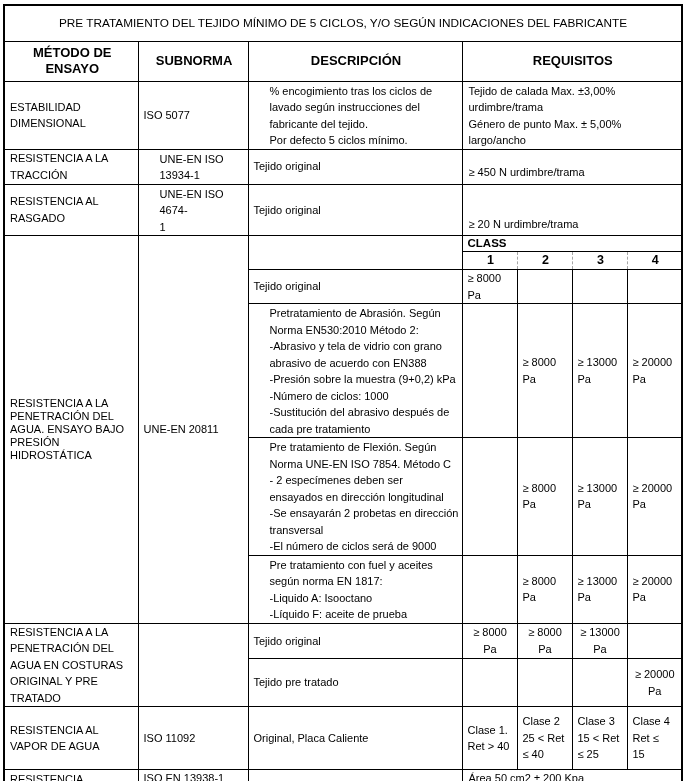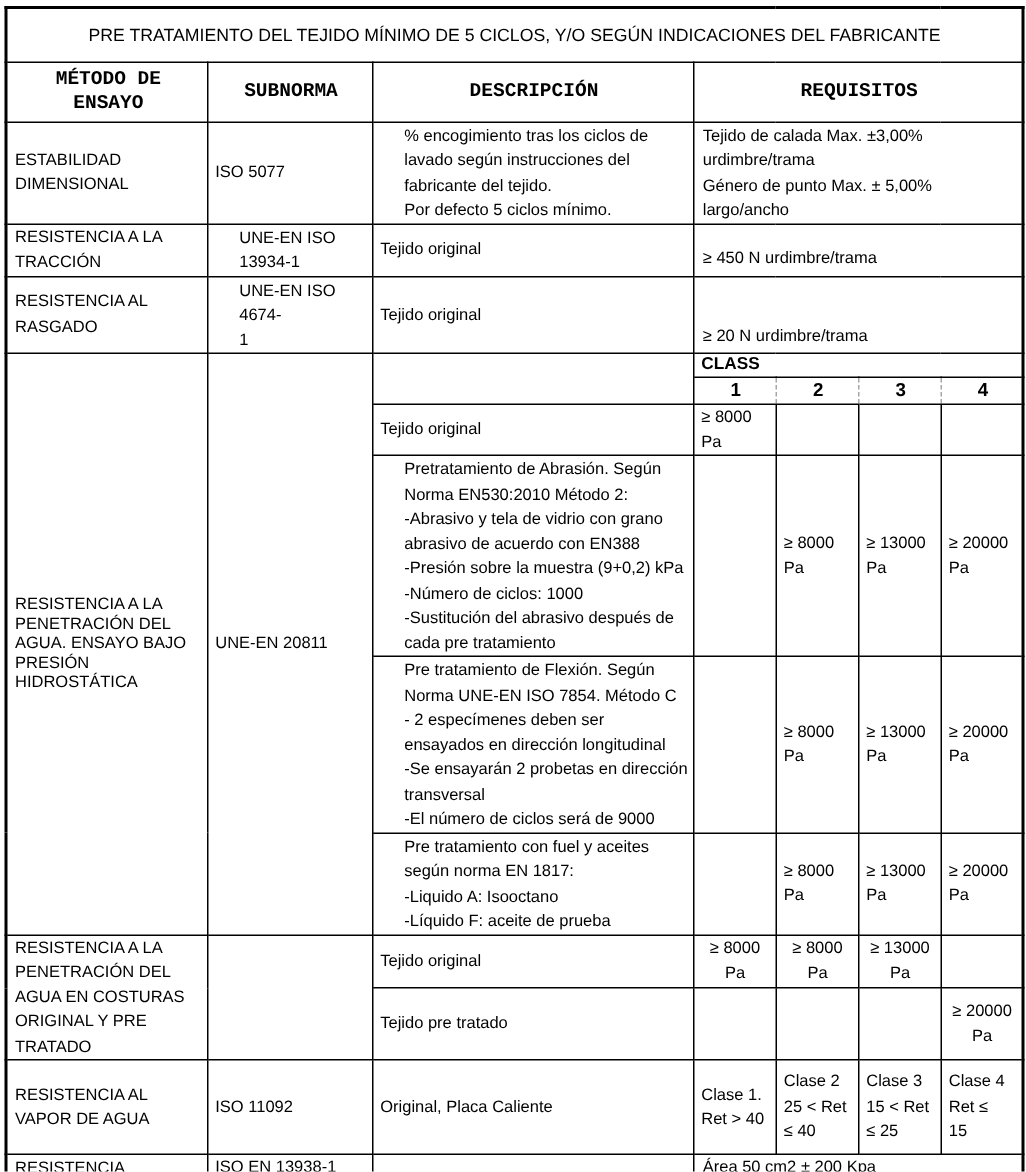--- a/index.html
+++ b/index.html
@@ -21,21 +21,21 @@
     overflow:hidden;
     word-wrap:break-word;
   }
   .pre { white-space:pre-line; }
   
   tr.r-title { height:36px; }
   tr.r-title td {
     text-align:center; font-size:11.8px; line-height:13px; padding:2px;
   }
   
-  tr.r-head { height:40px;font-family:Liberation Mono, monospace; }
+  tr.r-head { height:40px; }
   tr.r-head td {
     text-align:center; font-weight:bold; font-size:13px; line-height:16px;
   }
   
   tr.r-est  { height:67px; }
   tr.r-tra  { height:34px; }
   tr.r-ras  { height:33px; }
   tr.r-class{ height:16px; }
   tr.r-nums { height:18px; }
   tr.r-ht   { height:32px; }

